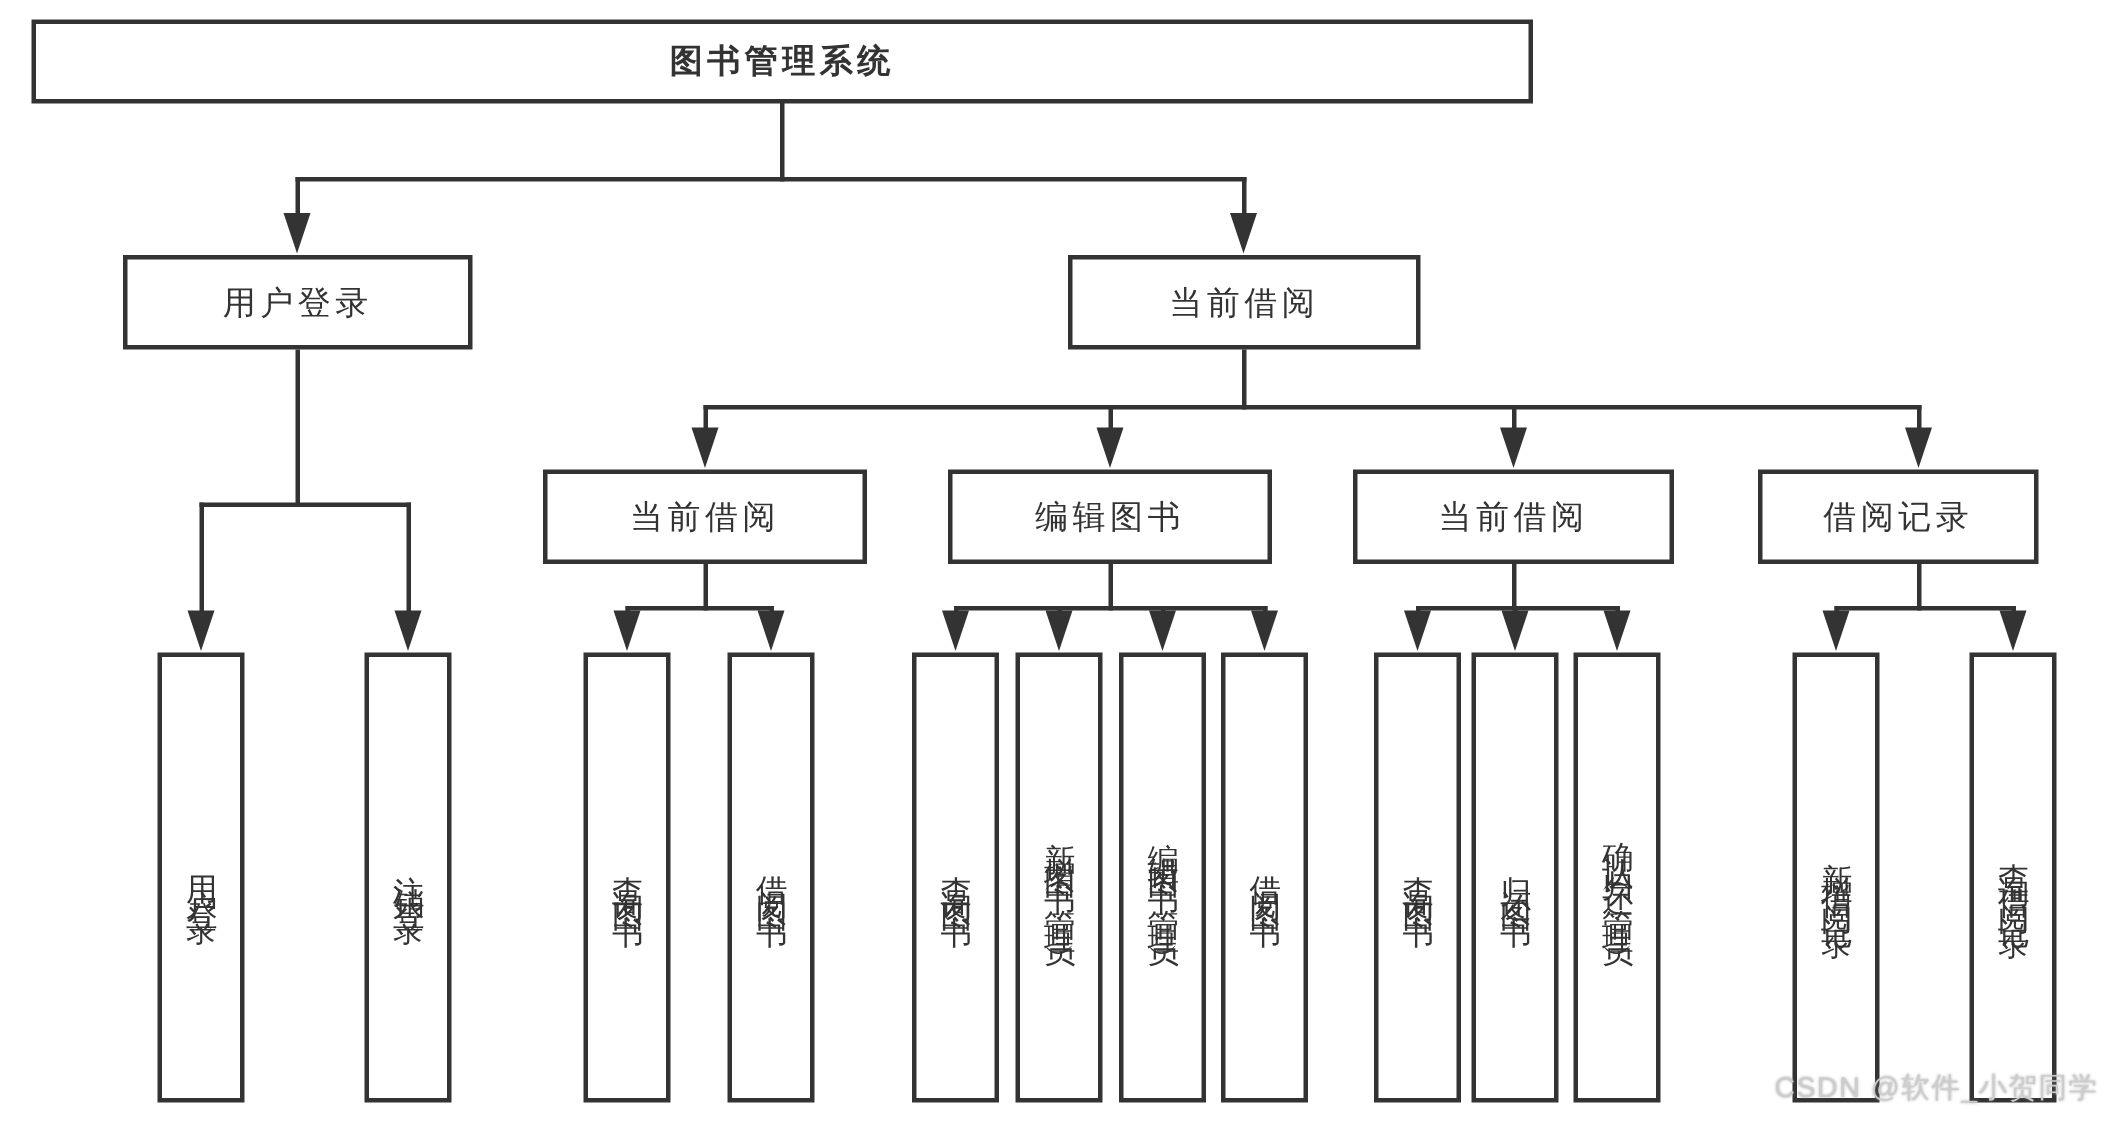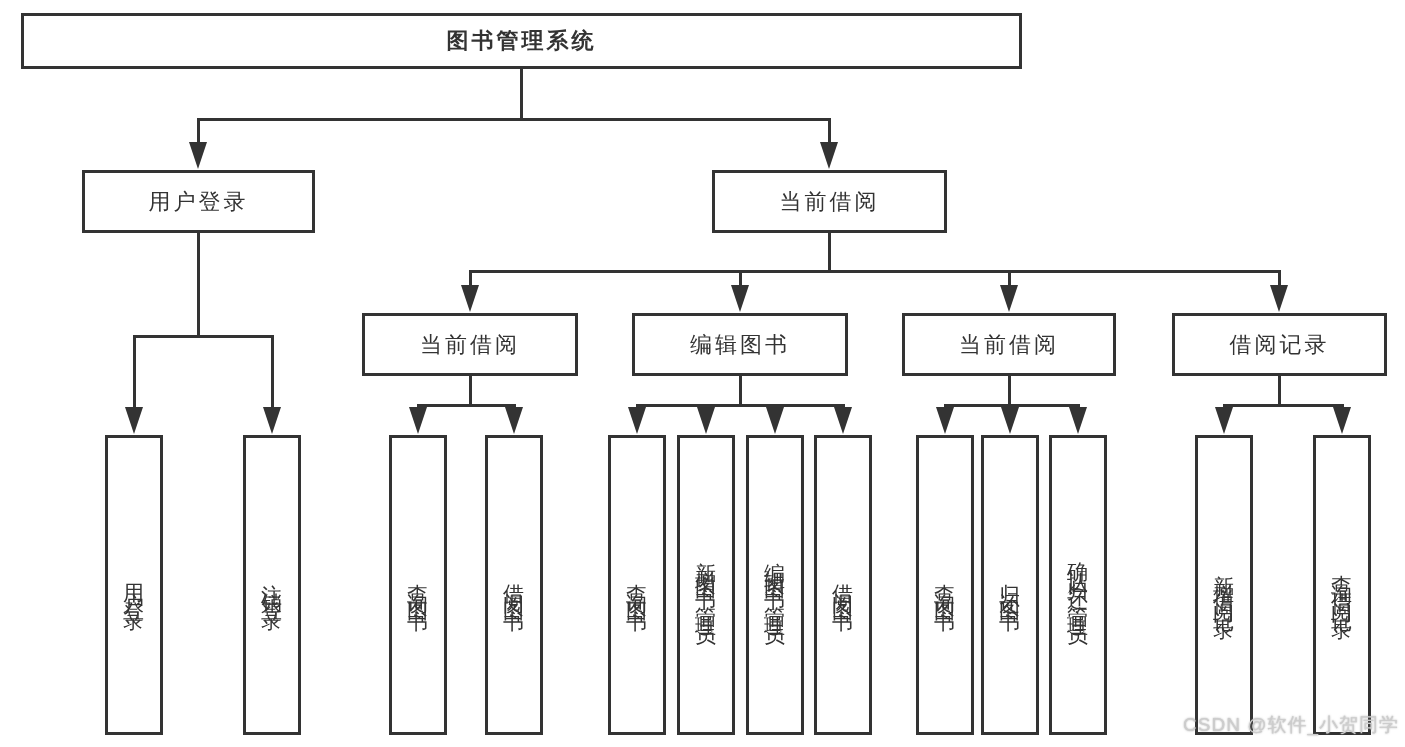--- a/index.html
+++ b/index.html
@@ -80,21 +80,21 @@
       </div>
       <div class="node node-h" style="left: 362px; top: 313px; width: 216px; height: 63px;">
         <span>当前借阅</span>
       </div>
       <div class="node node-h" style="left: 632px; top: 313px; width: 216px; height: 63px;">
         <span>编辑图书</span>
       </div>
       <div class="node node-h" style="left: 902px; top: 313px; width: 214px; height: 63px;">
         <span>当前借阅</span>
       </div>
-      <div class="node node-h" style="left: 1172px; top: 313px; width: 215px; height: 63px;">
+      <div class="node node-h" style="left: 1172px; top: 313px; width: 187px; height: 63px;">
         <span>借阅记录</span>
       </div>
       <div class="node node-v" style="left: 105px; top: 435px; width: 58px; height: 300px;">
         <span>用户登录</span>
       </div>
       <div class="node node-v" style="left: 243px; top: 435px; width: 58px; height: 300px;">
         <span>注销登录</span>
       </div>
       <div class="node node-v" style="left: 389px; top: 435px; width: 58px; height: 300px;">
         <span>查询图书</span>

